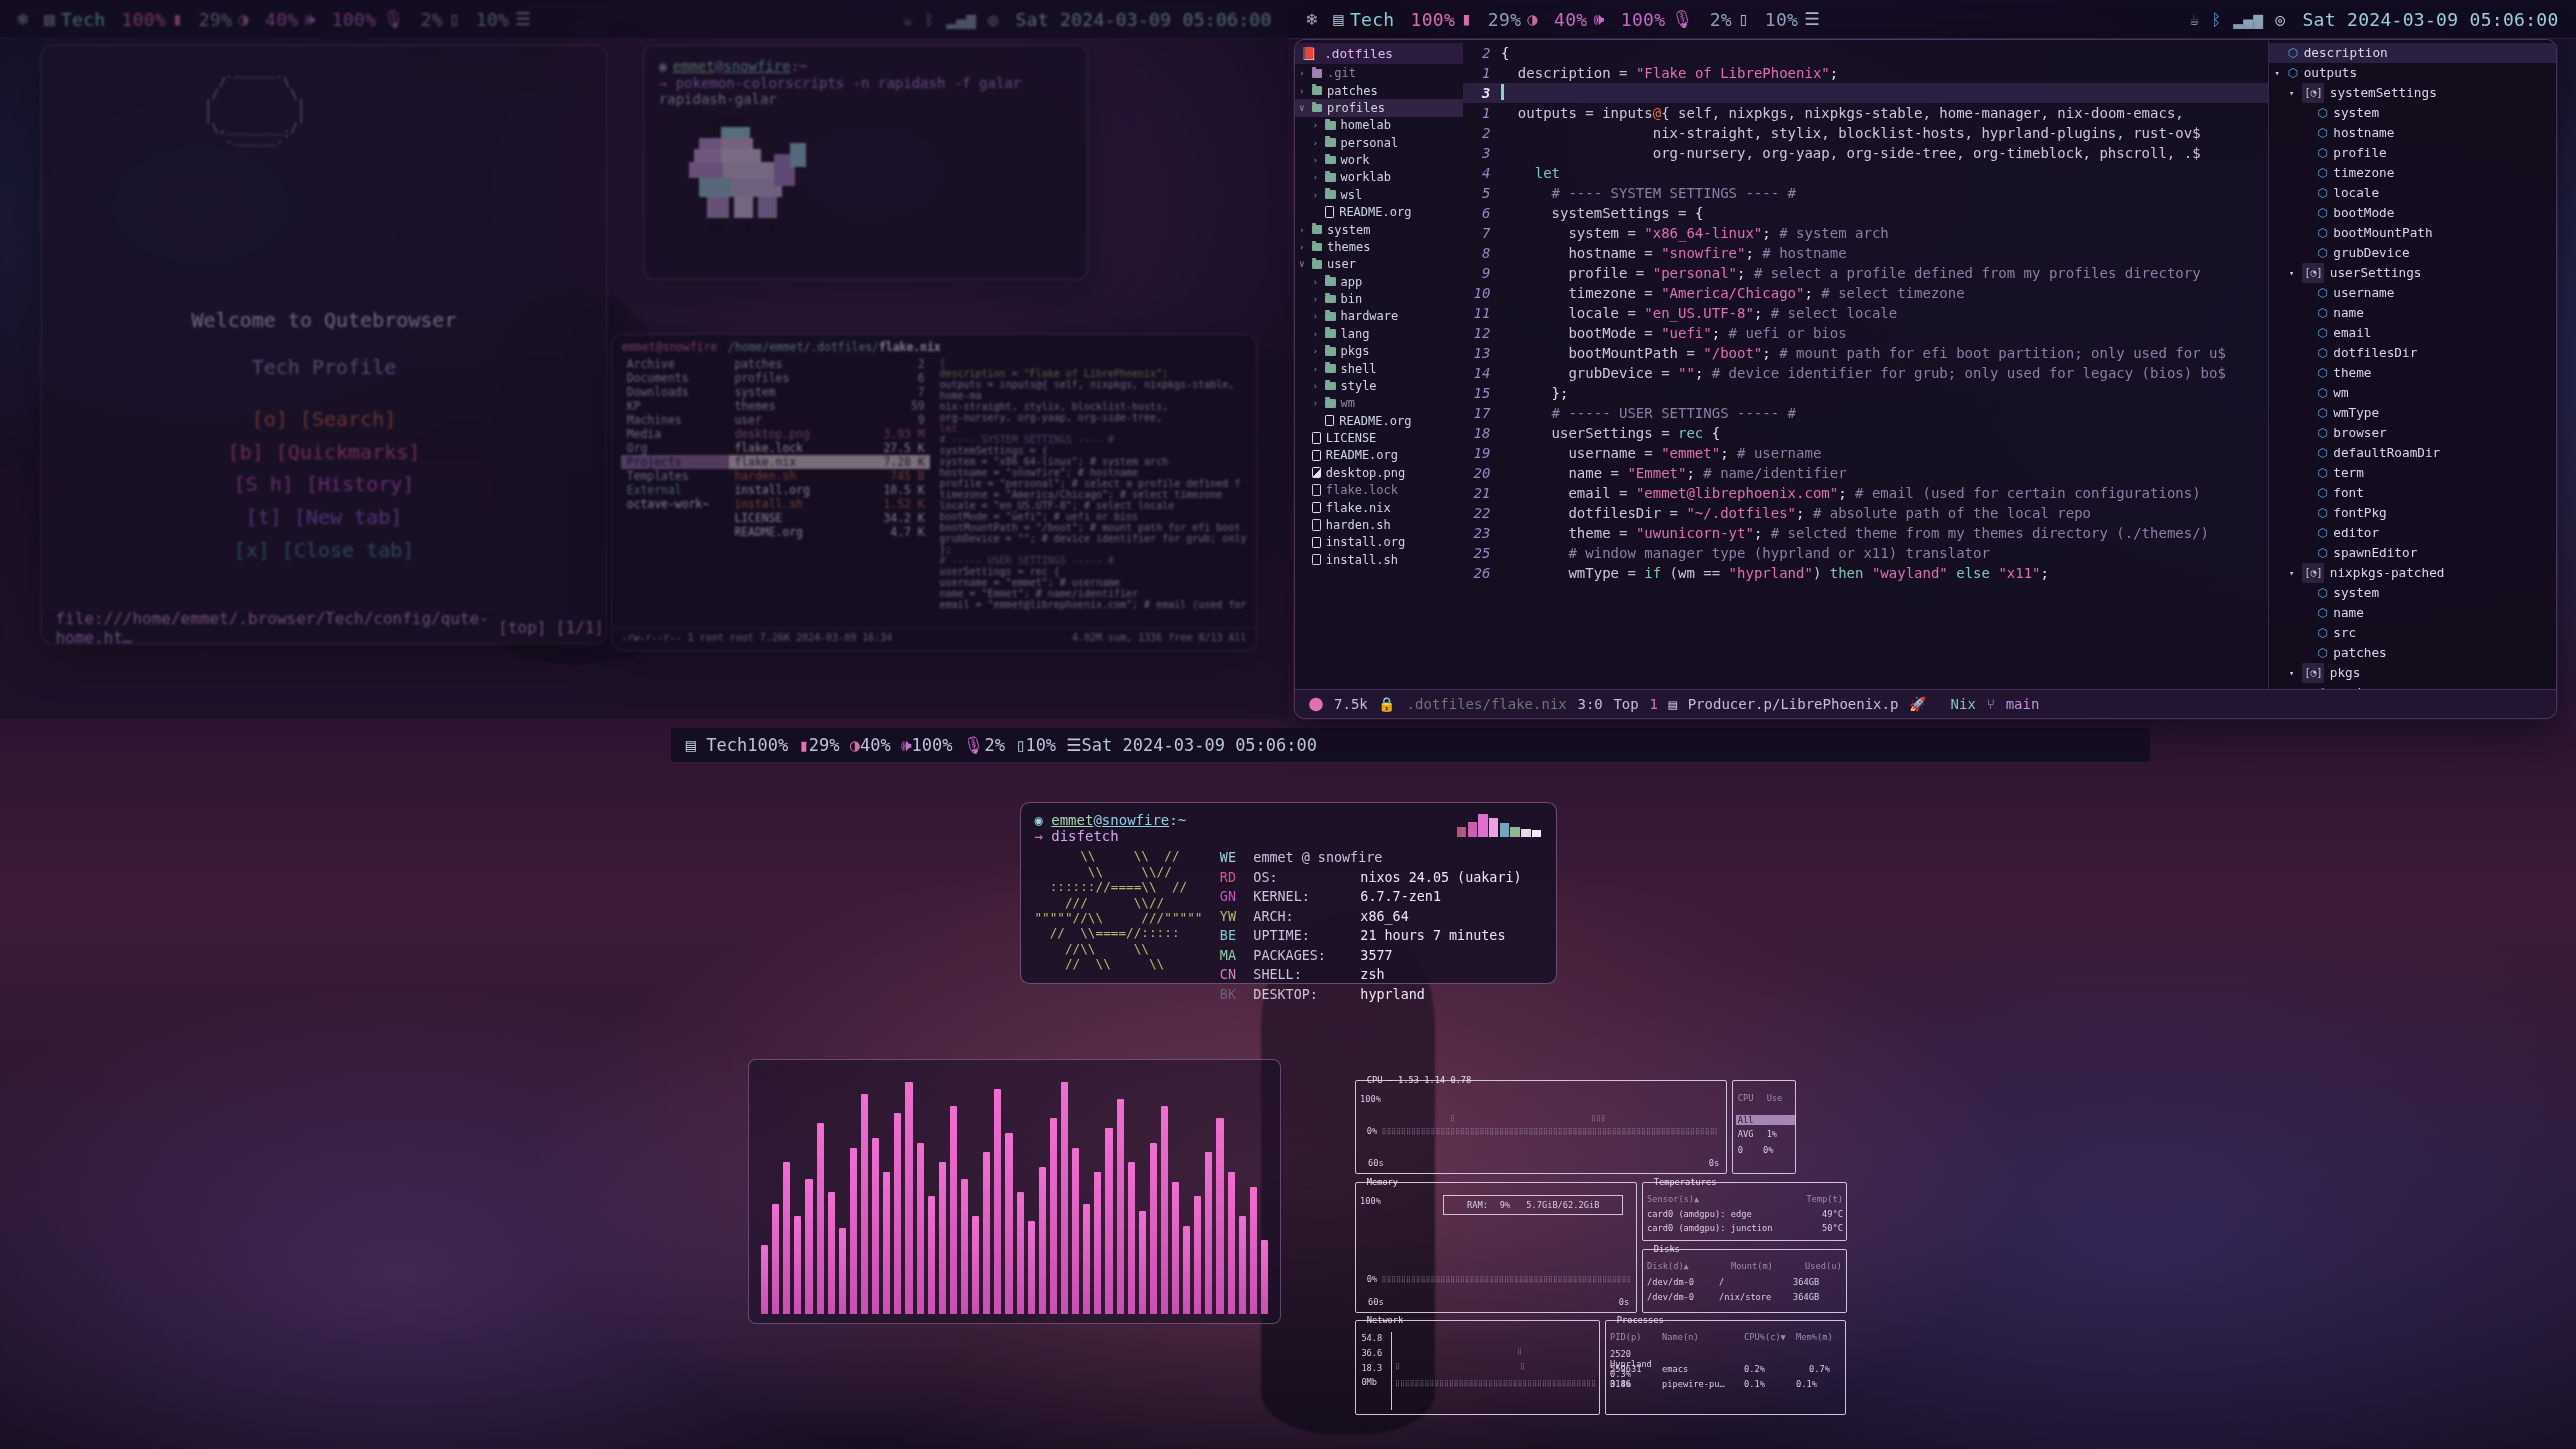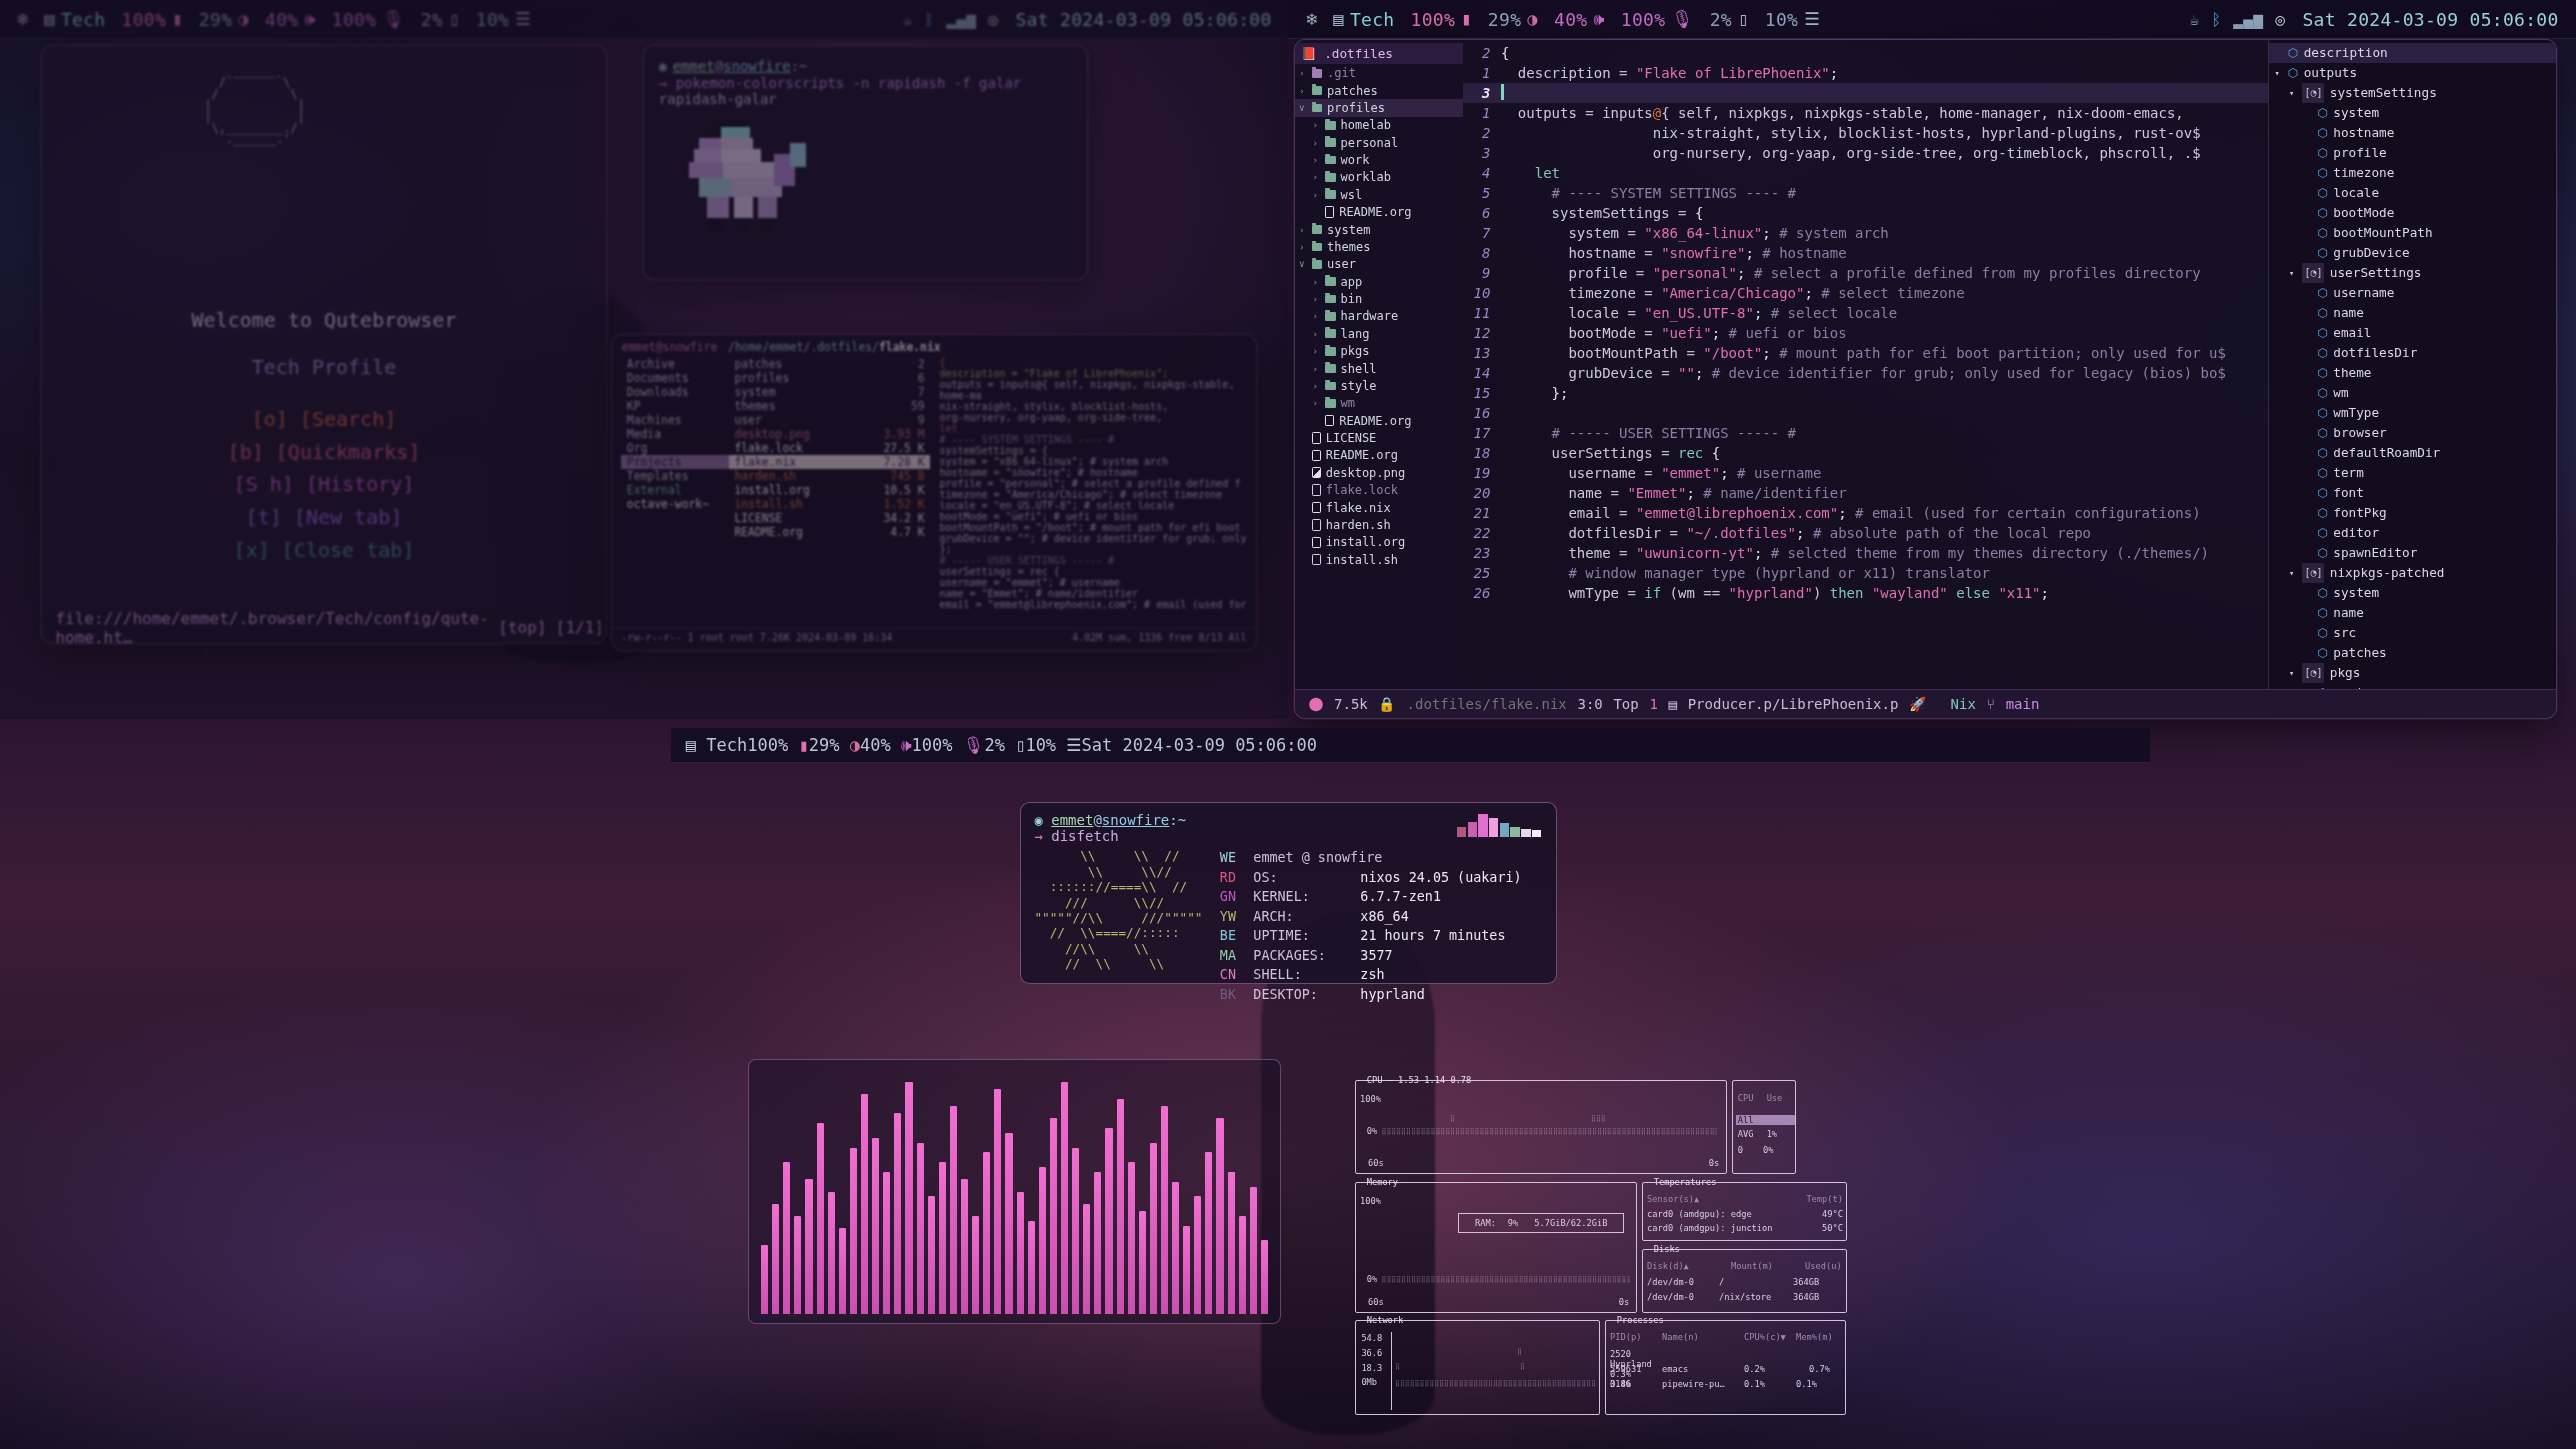--- a/index.html
+++ b/index.html
@@ -668,21 +668,20 @@
             <div class="cline"><span class="lnum rel">6</span><span><span class="nx-key">      systemSettings </span><span class="nx-op">= </span><span class="nx-pun">{</span></span></div>
             <div class="cline"><span class="lnum rel">7</span><span><span class="nx-key">        system </span><span class="nx-op">= </span><span class="nx-str">"x86_64-linux"</span><span class="nx-pun">; </span><span class="nx-com"># system arch</span></span></div>
             <div class="cline"><span class="lnum rel">8</span><span><span class="nx-key">        hostname </span><span class="nx-op">= </span><span class="nx-str">"snowfire"</span><span class="nx-pun">; </span><span class="nx-com"># hostname</span></span></div>
             <div class="cline"><span class="lnum rel">9</span><span><span class="nx-key">        profile </span><span class="nx-op">= </span><span class="nx-str">"personal"</span><span class="nx-pun">; </span><span class="nx-com"># select a profile defined from my profiles directory</span></span></div>
             <div class="cline"><span class="lnum rel">10</span><span><span class="nx-key">        timezone </span><span class="nx-op">= </span><span class="nx-str">"America/Chicago"</span><span class="nx-pun">; </span><span class="nx-com"># select timezone</span></span></div>
             <div class="cline"><span class="lnum rel">11</span><span><span class="nx-key">        locale </span><span class="nx-op">= </span><span class="nx-str">"en_US.UTF-8"</span><span class="nx-pun">; </span><span class="nx-com"># select locale</span></span></div>
             <div class="cline"><span class="lnum rel">12</span><span><span class="nx-key">        bootMode </span><span class="nx-op">= </span><span class="nx-str">"uefi"</span><span class="nx-pun">; </span><span class="nx-com"># uefi or bios</span></span></div>
             <div class="cline"><span class="lnum rel">13</span><span><span class="nx-key">        bootMountPath </span><span class="nx-op">= </span><span class="nx-str">"/boot"</span><span class="nx-pun">; </span><span class="nx-com"># mount path for efi boot partition; only used for u$</span></span></div>
             <div class="cline"><span class="lnum rel">14</span><span><span class="nx-key">        grubDevice </span><span class="nx-op">= </span><span class="nx-str">""</span><span class="nx-pun">; </span><span class="nx-com"># device identifier for grub; only used for legacy (bios) bo$</span></span></div>
             <div class="cline"><span class="lnum rel">15</span><span><span class="nx-pun">      };</span></span></div>
-            <div class="cline"><span class="lnum rel">16</span><span><span class="nx-key"></span></span></div>
             <div class="cline"><span class="lnum rel">17</span><span><span class="nx-com">      # ----- USER SETTINGS ----- #</span></span></div>
             <div class="cline"><span class="lnum rel">18</span><span><span class="nx-key">      userSettings </span><span class="nx-op">= </span><span class="nx-kw">rec </span><span class="nx-pun">{</span></span></div>
             <div class="cline"><span class="lnum rel">19</span><span><span class="nx-key">        username </span><span class="nx-op">= </span><span class="nx-str">"emmet"</span><span class="nx-pun">; </span><span class="nx-com"># username</span></span></div>
             <div class="cline"><span class="lnum rel">20</span><span><span class="nx-key">        name </span><span class="nx-op">= </span><span class="nx-str">"Emmet"</span><span class="nx-pun">; </span><span class="nx-com"># name/identifier</span></span></div>
             <div class="cline"><span class="lnum rel">21</span><span><span class="nx-key">        email </span><span class="nx-op">= </span><span class="nx-str">"emmet@librephoenix.com"</span><span class="nx-pun">; </span><span class="nx-com"># email (used for certain configurations)</span></span></div>
             <div class="cline"><span class="lnum rel">22</span><span><span class="nx-key">        dotfilesDir </span><span class="nx-op">= </span><span class="nx-str">"~/.dotfiles"</span><span class="nx-pun">; </span><span class="nx-com"># absolute path of the local repo</span></span></div>
             <div class="cline"><span class="lnum rel">23</span><span><span class="nx-key">        theme </span><span class="nx-op">= </span><span class="nx-str">"uwunicorn-yt"</span><span class="nx-pun">; </span><span class="nx-com"># selcted theme from my themes directory (./themes/)</span></span></div>
             <div class="cline"><span class="lnum rel">25</span><span><span class="nx-com">        # window manager type (hyprland or x11) translator</span></span></div>
             <div class="cline"><span class="lnum rel">26</span><span><span class="nx-key">        wmType </span><span class="nx-op">= </span><span class="nx-kw">if </span><span class="nx-key">(wm </span><span class="nx-op">== </span><span class="nx-str">"hyprland"</span><span class="nx-key">) </span><span class="nx-kw">then </span><span class="nx-str">"wayland" </span><span class="nx-kw">else </span><span class="nx-str">"x11"</span><span class="nx-pun">;</span></span></div>
           </div>
@@ -1040,21 +1039,21 @@
       <div style="position:absolute;left:4.7px;top:64px;">
         <span>0</span>
         <span style="margin-left:14.8px">0%</span>
       </div>
     </div>
 
     <div class="bx" style="left:0; top:102px; width:282px; height:131px;">
       <div class="t">Memory</div>
       <div style="position:absolute;left:4px;top:13.4px;">100%</div>
       <div style="position:absolute;left:10.7px;top:91px;">0%</div>
-      <div style="position:absolute;left:87px;top:30px;border:0.7px solid #d3c2df;padding:4px 16px;margin-left:15px;">
+      <div style="position:absolute;left:87px;top:12px;border:0.7px solid #d3c2df;padding:4px 23px;">
         <span>RAM:</span>
         <span style="margin-left:6.7px">9%</span>
         <span style="margin-left:10.7px">5.7GiB/62.2GiB</span>
       </div>
       <div class="graph" style="position:absolute;left:25.5px;top:93px;width:248px;">⣿⣿⣿⣿⣿⣿⣿⣿⣿⣿⣿⣿⣿⣿⣿⣿⣿⣿⣿⣿⣿⣿⣿⣿⣿⣿⣿⣿⣿⣿⣿⣿⣿⣿⣿⣿⣿⣿⣿⣿⣿⣿⣿⣿⣿⣿⣿⣿⣿⣿⣿⣿⣿⣿⣿⣿</div>
       <div style="position:absolute;left:12px;bottom:5.4px;">60s</div>
       <div style="position:absolute;right:6.7px;bottom:5.4px;">0s</div>
     </div>
 
     <div class="bx" style="left:287px; top:102px; width:205px; height:59px;">

